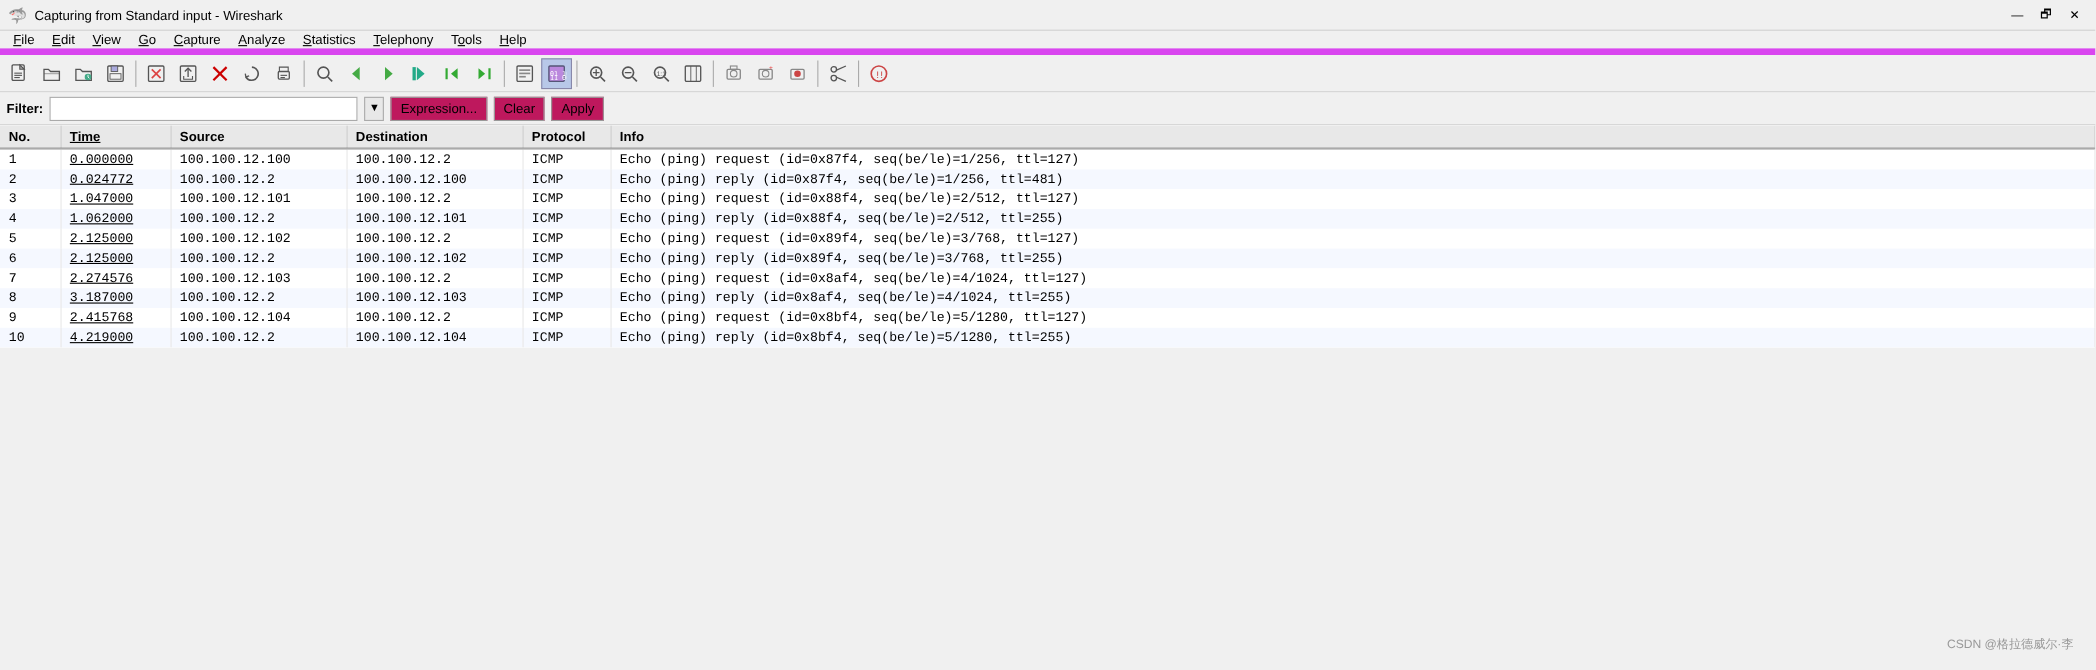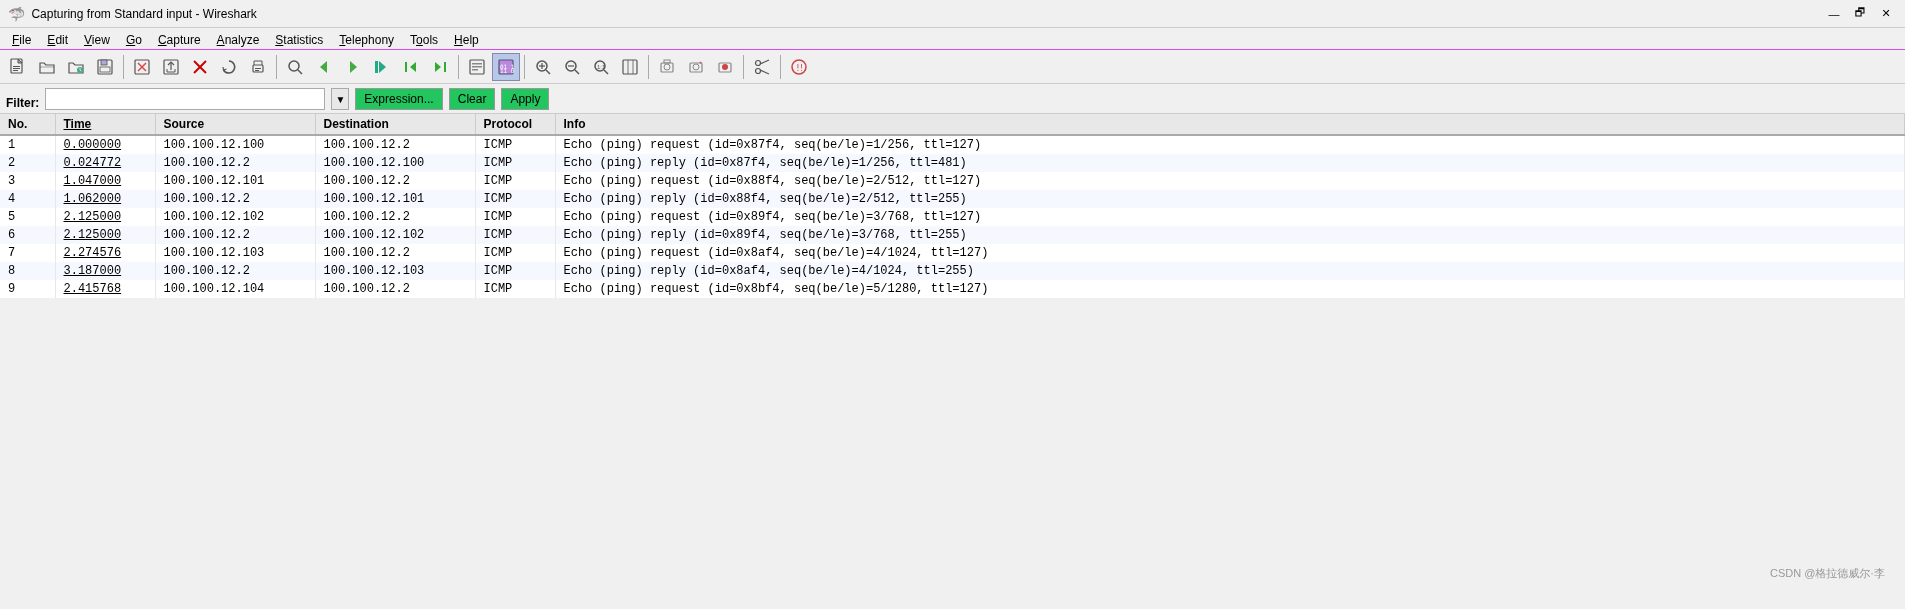--- a/index.html
+++ b/index.html
@@ -40,25 +40,25 @@
       justify-content: center;
       font-size: 11px;
       cursor: pointer;
       border: none;
       background: transparent;
     }
 
     
     .menu-bar {
       display: flex;
-      align-items: flex-end;
+      align-items: center;
       background: #f0f0f0;
       height: 22px;
       padding: 0 4px;
-      border-bottom: 1px solid #d946ef;
+      border-bottom: 6px solid #d946ef;
     }
     .menu-item {
       padding: 2px 8px;
       cursor: pointer;
       font-size: 12px;
       position: relative;
     }
 
     
     .toolbar {
@@ -85,21 +85,21 @@
     .toolbar-separator {
       width: 1px;
       height: 24px;
       background: #aaa;
       margin: 0 3px;
     }
 
     
     .filter-bar {
       display: flex;
-      align-items: flex-end;
+      align-items: center;
       background: #f0f0f0;
       height: 30px;
       padding: 3px 6px;
       border-bottom: 1px solid #ccc;
       gap: 6px;
     }
     .filter-label {
       font-size: 12px;
       font-weight: bold;
     }
@@ -119,21 +119,21 @@
       cursor: pointer;
       display: flex;
       align-items: center;
       justify-content: center;
       font-size: 10px;
     }
     .filter-action-btn {
       padding: 1px 8px;
       height: 22px;
       border: 1px solid #999;
-      background: #22c55e;
+      background: #be185d;
       cursor: pointer;
       font-size: 12px;
     }
 
     
     .packet-list-container {
       background: white;
       overflow: auto;
     }
     .packet-table {
@@ -160,21 +160,21 @@
       padding: 2px 8px;
       border-right: 1px solid #e8e8e8;
       white-space: nowrap;
     }
     .packet-table tbody tr:nth-child(odd) { background: white; }
     .packet-table tbody tr:nth-child(even) { background: #f5f8ff; }
 
     
     .watermark {
       position: fixed;
-      bottom: 28px;
+      bottom: 16px;
       right: 20px;
       font-size: 11px;
       color: #999;
     }
 
     .col-no { width: 55px; }
     .col-time { width: 100px; text-decoration: underline; }
     .col-source { width: 160px; }
     .col-dest { width: 160px; }
     .col-proto { width: 80px; }
@@ -483,17 +483,25 @@
           <td class="col-info">Echo (ping) reply    (id=0x8af4, seq(be/le)=4/1024, ttl=255)</td>
         </tr>
         <tr style="cursor: pointer;">
           <td class="col-no">9</td>
           <td class="col-time">2.415768</td>
           <td class="col-source">100.100.12.104</td>
           <td class="col-dest">100.100.12.2</td>
           <td class="col-proto">ICMP</td>
           <td class="col-info">Echo (ping) request  (id=0x8bf4, seq(be/le)=5/1280, ttl=127)</td>
         </tr>
+        <tr style="cursor: pointer;">
+          <td class="col-no">10</td>
+          <td class="col-time">4.219000</td>
+          <td class="col-source">100.100.12.2</td>
+          <td class="col-dest">100.100.12.104</td>
+          <td class="col-proto">ICMP</td>
+          <td class="col-info">Echo (ping) reply    (id=0x8bf4, seq(be/le)=5/1280, ttl=255)</td>
+        </tr>
       </tbody>
   </table>
 </div>
 
 <div class="watermark">CSDN @格拉德威尔·李</div>
 
 </body></html>

